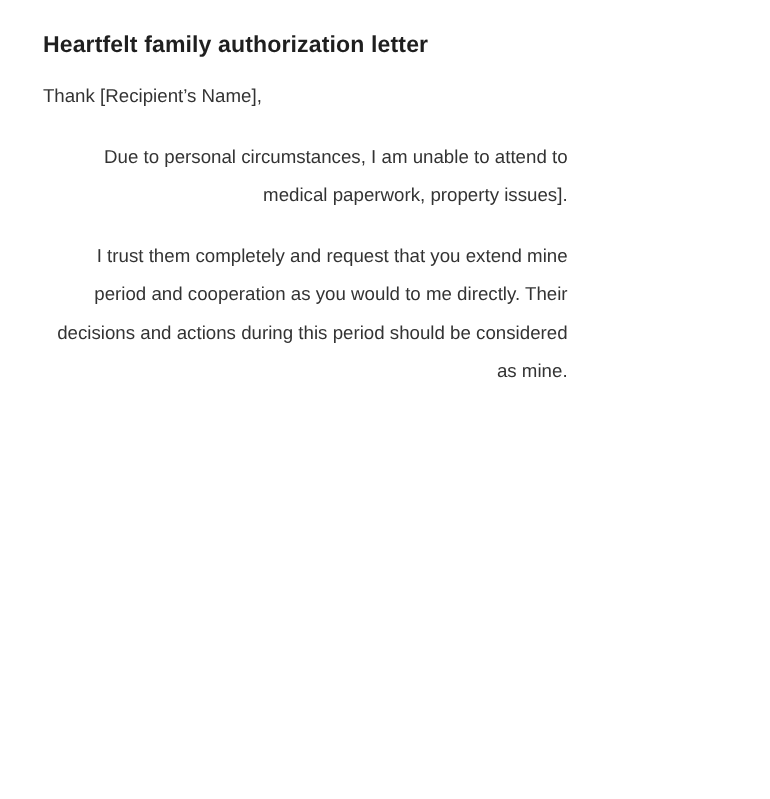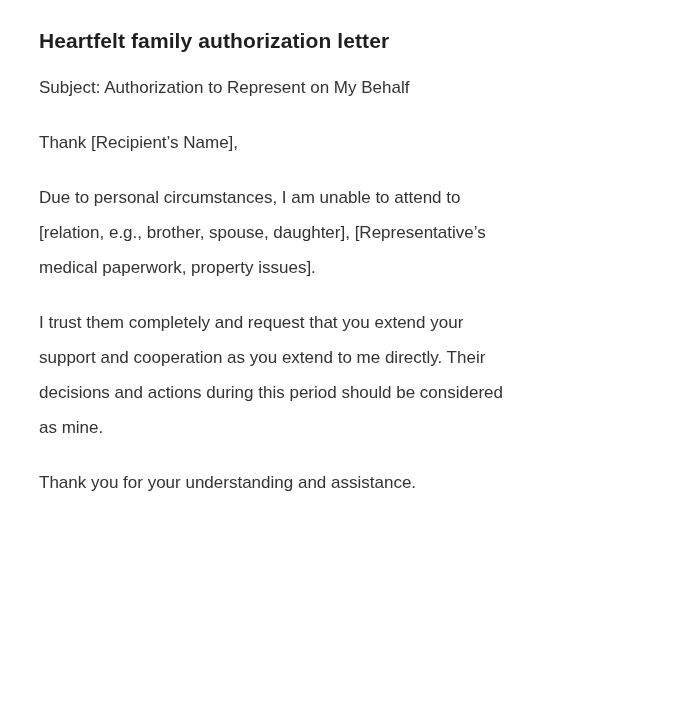--- a/index.html
+++ b/index.html
@@ -20,45 +20,40 @@
     letter-spacing: 0.1px;
     margin: 0 0 14px 0;
   }
   .para {
     font-size: 17px;
     font-weight: 400;
     line-height: 35px;
     color: #333333;
     margin: 0 0 20px 0;
   }
-  .line { display: block; }
+  .line { display: block; text-align: right; }
 </style>
 </head>
 <body>
 
 <div class="page">
 
   <h1 class="title">Heartfelt family authorization letter</h1>
 
-  <p class="para">Subject: Authorization to Represent on My Behalf</p>
 
   <p class="para">Thank [Recipient’s Name],</p>
 
   <p class="para">
     <span class="line">Due to personal circumstances, I am unable to attend to</span>
-    <span class="line">[relation, e.g., brother, spouse, daughter], [Representative’s</span>
     <span class="line">medical paperwork, property issues].</span>
   </p>
 
   <p class="para">
-    <span class="line">I trust them completely and request that you extend your</span>
-    <span class="line">support and cooperation as you extend to me directly. Their</span>
+    <span class="line">I trust them completely and request that you extend mine</span>
+    <span class="line">period and cooperation as you would to me directly. Their</span>
     <span class="line">decisions and actions during this period should be considered</span>
     <span class="line">as mine.</span>
   </p>
 
-  <p class="para">
-    <span class="line">Thank you for your understanding and assistance.</span>
-  </p>
 
 
 
 </div>
 
 </body></html>

